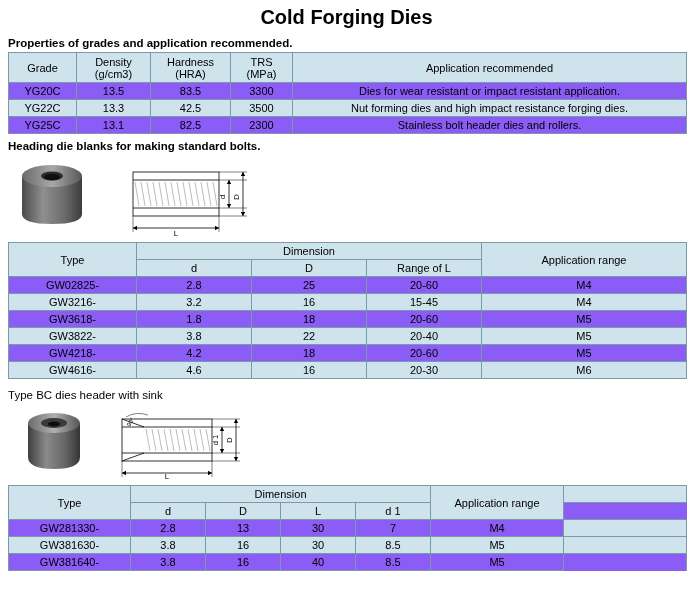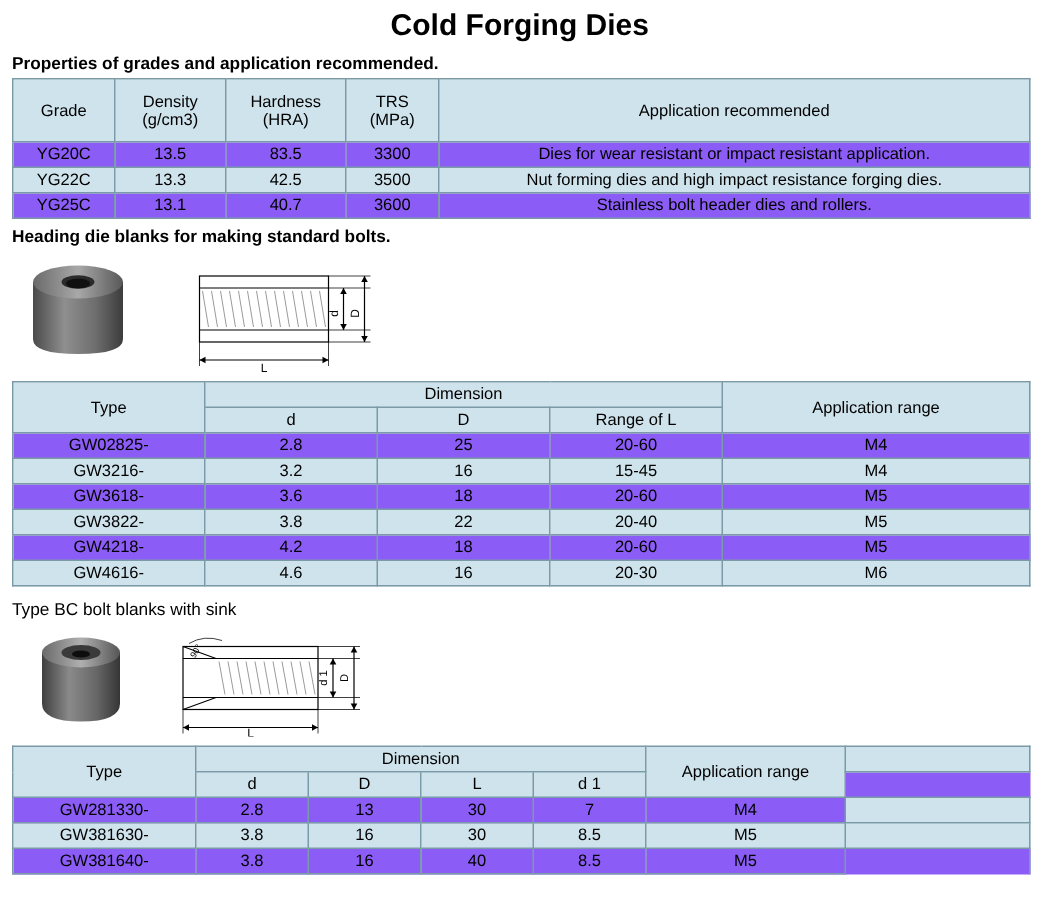--- a/index.html
+++ b/index.html
@@ -107,21 +107,21 @@
     <colgroup>
       <col style="width:68px">
       <col style="width:74px">
       <col style="width:80px">
       <col style="width:62px">
       <col style="width:394px">
     </colgroup>
     <tbody>
       <tr>
         <td class="hdr" rowspan="1" style="height:30px">Grade</td>
-        <td class="hdr" style="height:42px">
+        <td class="hdr" style="height:30px">
           <div>Density</div>
           <div>(g/cm3)</div>
         </td>
         <td class="hdr" style="height:18px">
           <div>Hardness</div>
           <div>(HRA)</div>
         </td>
         <td class="hdr" style="height:30px">
           <div>TRS</div>
           <div>(MPa)</div>
@@ -138,22 +138,22 @@
       <tr>
         <td class="alt">YG22C</td>
         <td class="alt">13.3</td>
         <td class="alt">42.5</td>
         <td class="alt">3500</td>
         <td class="alt left">Nut forming dies and high impact resistance forging dies.</td>
       </tr>
       <tr>
         <td class="white">YG25C</td>
         <td class="white">13.1</td>
-        <td class="white">40.7</td>
-        <td class="white">3600</td>
+        <td class="white">82.5</td>
+        <td class="white">2300</td>
         <td class="white left">Stainless bolt header dies and rollers.</td>
       </tr>
     </tbody>
   </table>
 
   <div class="spacer6"></div>
   <div class="section-label">Heading die blanks for making standard bolts.</div>
 
   <div class="fig-row">
 
@@ -253,21 +253,21 @@
       </tr>
       <tr>
         <td class="alt">GW3216-</td>
         <td class="alt">3.2</td>
         <td class="alt">16</td>
         <td class="alt">15-45</td>
         <td class="alt">M4</td>
       </tr>
       <tr>
         <td class="white">GW3618-</td>
-        <td class="white">3.6</td>
+        <td class="white">1.8</td>
         <td class="white">18</td>
         <td class="white">20-60</td>
         <td class="white">M5</td>
       </tr>
       <tr>
         <td class="alt">GW3822-</td>
         <td class="alt">3.8</td>
         <td class="alt">22</td>
         <td class="alt">20-40</td>
         <td class="alt">M5</td>
@@ -283,21 +283,21 @@
         <td class="alt">GW4616-</td>
         <td class="alt">4.6</td>
         <td class="alt">16</td>
         <td class="alt">20-30</td>
         <td class="alt">M6</td>
       </tr>
     </tbody>
   </table>
 
   <div class="spacer10"></div>
-  <div class="section-label" style="font-weight:normal">Type BC bolt blanks with sink</div>
+  <div class="section-label" style="font-weight:normal">Type BC dies header with sink</div>
 
   <div class="fig-row2">
     <svg class="fig-abs" style="left:12px;" width="100" height="72" viewBox="0 0 100 72">
       <defs>
         <linearGradient id="g3" x1="0" y1="0" x2="1" y2="0">
           <stop offset="0%" stop-color="#3f3f3f"></stop>
           <stop offset="35%" stop-color="#8a8a8a"></stop>
           <stop offset="70%" stop-color="#676767"></stop>
           <stop offset="100%" stop-color="#353535"></stop>
         </linearGradient>

